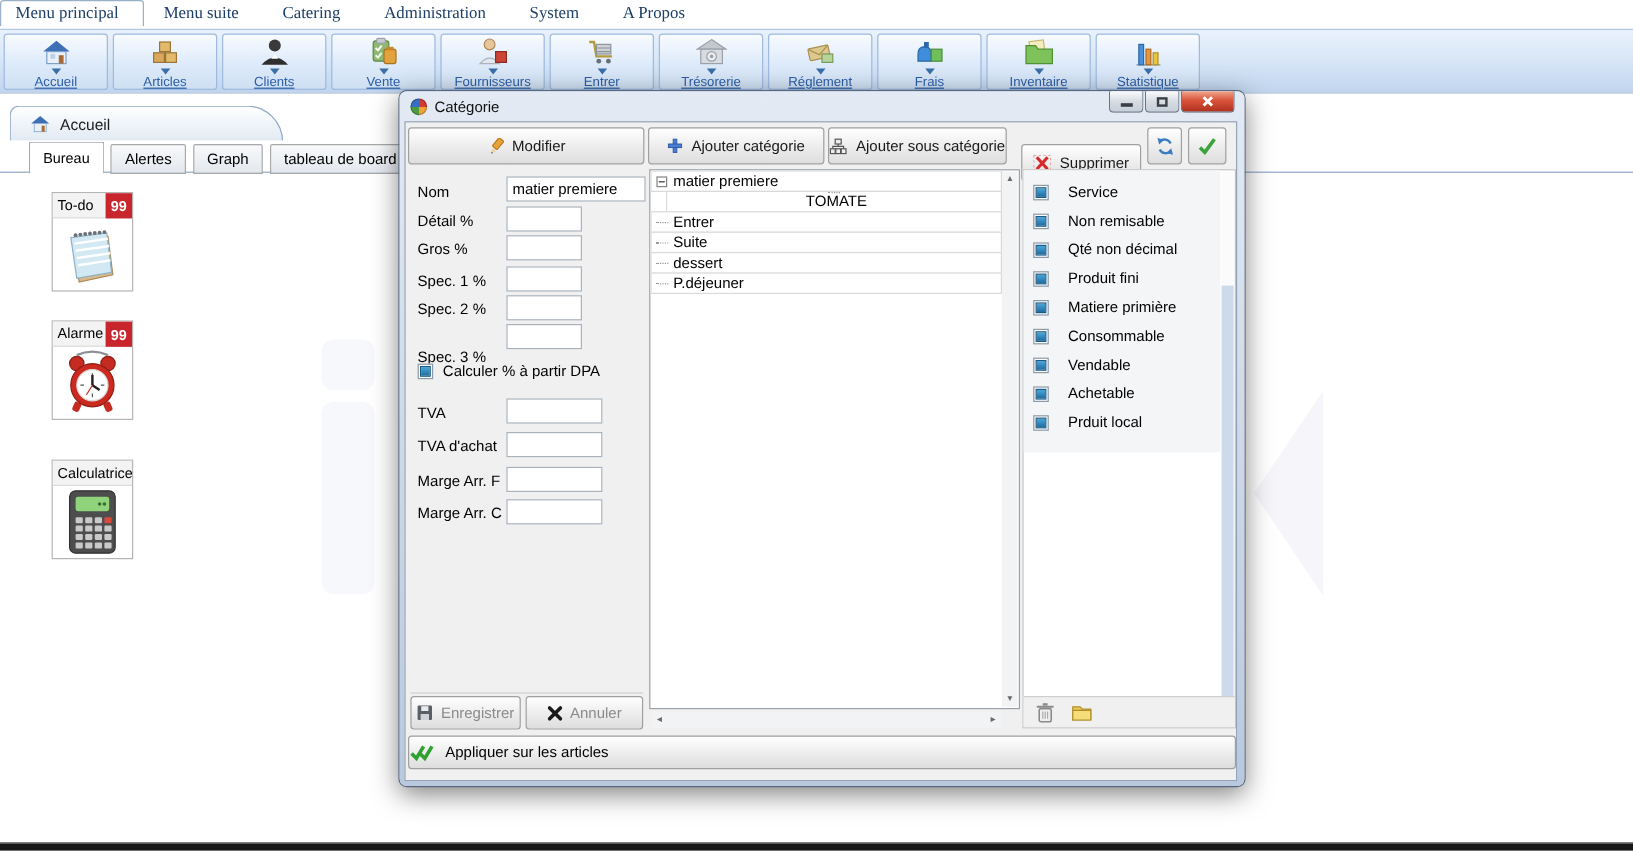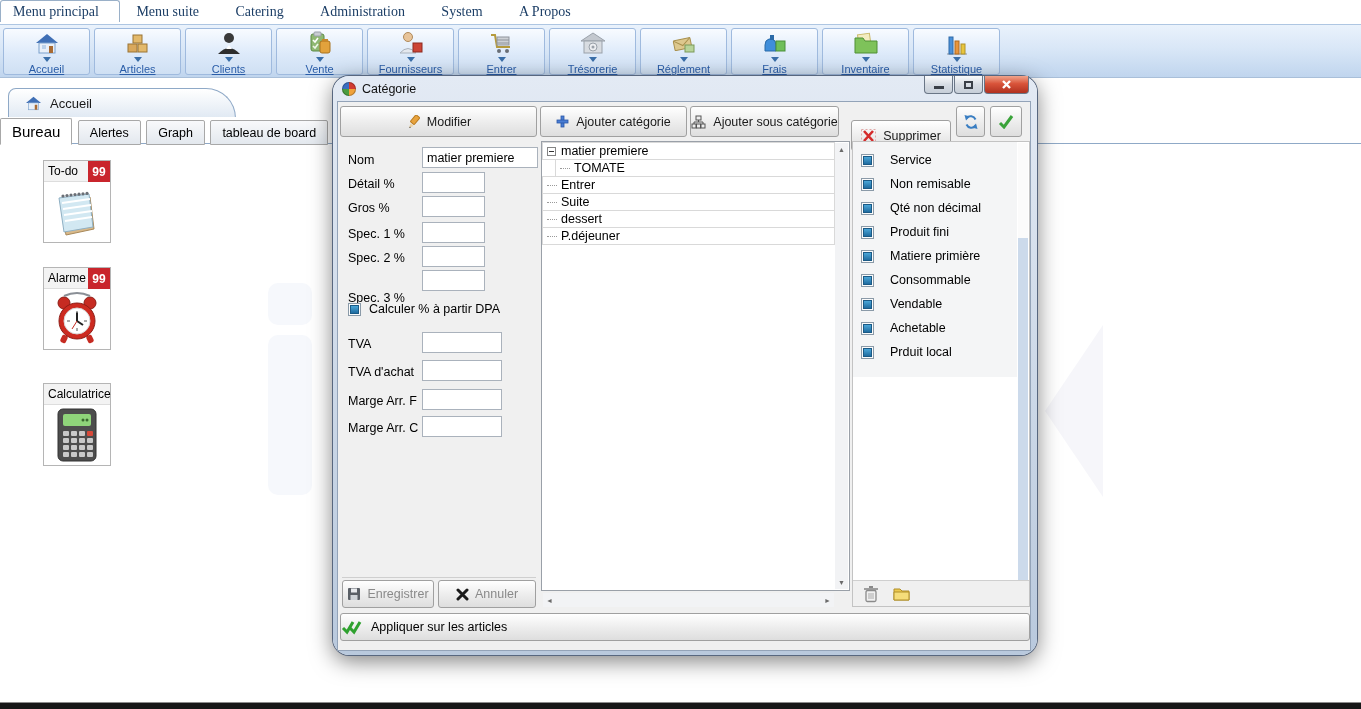--- a/index.html
+++ b/index.html
@@ -46,21 +46,21 @@
   }
   .subtabs {
     position:absolute; left:0; top:117px; width:100%; height:27px;
     border-bottom:1px solid #8fa9c7; background:#fff;
   }
   .subtab {
     display:inline-flex; align-items:center; height:25px; margin:1px 1px 0 0; padding:0 11px;
     border:1px solid #a8a8a8; border-radius:2px 2px 0 0; font-size:12.5px;
     background:linear-gradient(#f8f9fb,#e3e8ee); cursor:pointer; vertical-align:bottom;
   }
-  .subtab.active { height:27px; background:#fff; border-bottom:1px solid #fff; font-size:15px; z-index:3; position:relative; }
+  .subtab.active { height:27px; background:#fff; border-bottom:1px solid #fff; font-size:12px; z-index:3; position:relative;margin-left:24px; }
   
   .dicon {
     position:absolute; left:43px; width:68px; height:83px;
     border:1px solid #b5b5b5; background:#fff; cursor:pointer;
   }
   .dicon .dhead {
     position:relative; height:21px; background:#f3f3f3; border-bottom:1px solid #ddd;
     font-size:12px; display:flex; align-items:center; padding-left:4px;
   }
   .dicon .dbadge {
@@ -73,21 +73,21 @@
   .wm-dot { left:268px; top:283px; width:44px; height:42px; border-radius:10px; }
   .wm-stem { left:268px; top:335px; width:44px; height:160px; border-radius:10px; }
   .wm-chev { left:1045px; top:325px; width:58px; height:172px; background:#f6f6fa;
              clip-path:polygon(100% 0, 0 50%, 100% 100%); }
   
   .screen-bottom { position:absolute; left:0; top:702px; width:100%; height:7px;
                    background:#171717; border-top:1px solid #8c8c8c; }
   
   .dialog {
     position:absolute; left:333px; top:76px; width:704px; height:579px;
-    border-radius:16px; background:linear-gradient(#e3eaf4,#b9c9dd);
+    border-radius:6px; background:linear-gradient(#e3eaf4,#b9c9dd);
     box-shadow:0 0 0 1px #58677f, 0 6px 22px rgba(0,0,0,.5);
   }
   .dlg-titlebar { position:absolute; left:0; top:0; width:100%; height:25px;
     display:flex; align-items:center; gap:6px; padding-left:9px; font-size:12.5px; color:#111; }
   .pie-icon { width:14px; height:14px; border-radius:50%;
     background:conic-gradient(#d23b32 0 25%, #f0a23a 25% 50%, #4a9c3f 50% 75%, #3a6ec2 75%);
     box-shadow:inset 0 0 0 1px rgba(0,0,0,.25); }
   .dlg-controls { position:absolute; top:0; right:8px; display:flex; gap:1px; }
   .wbtn { width:29px; height:18px; border:1px solid #6a7686; border-top:none;
     border-radius:0 0 4px 4px; background:linear-gradient(#fafbfc,#d7dce3 50%,#c6ced8);
@@ -114,21 +114,21 @@
   .small-btn { position:absolute; top:439px; height:28px; border:1px solid #a0a0a0; border-radius:3px;
     background:linear-gradient(#ffffff,#ececec 55%,#dedede); display:flex; align-items:center;
     justify-content:center; gap:6px; font-size:12.5px; cursor:pointer; }
   
   .tree-panel { position:absolute; left:203px; top:39px; width:309px; height:466px; }
   .tree-box { position:absolute; left:0; top:0; width:309px; height:450px;
     background:#fff; border:1px solid #9aa0a8; overflow:hidden; }
   .trow { position:relative; height:18px; border:1px solid #d9d9d9; margin:-1px 14px 0 0;
     display:flex; align-items:center; background:#fff; font-size:12.5px; padding-left:4px;
     cursor:pointer; white-space:nowrap; }
-  .trow.child { margin-left:13px; }
+  .trow.child { margin-left:13px;flex-direction:column; }
   .expander { width:9px; height:9px; border:1px solid #848484; background:#fff; margin-right:5px;
     display:inline-flex; align-items:center; justify-content:center; flex:none; }
   .expander .minus { width:5px; height:1px; background:#333; }
   .dotlead { width:10px; border-bottom:1px dotted #9a9a9a; height:1px; margin-right:4px; flex:none; }
   .vscroll { position:absolute; right:1px; top:1px; bottom:1px; width:13px; background:#f2f3f5;
     display:flex; flex-direction:column; justify-content:space-between; align-items:center; }
   .sarrow { font-size:7px; color:#6a6a6a; padding:3px 0; cursor:pointer; }
   .hscroll { position:absolute; left:2px; right:16px; top:452px; height:14px; background:#f2f3f5;
     display:flex; justify-content:space-between; align-items:center; padding:0 3px; }
   

